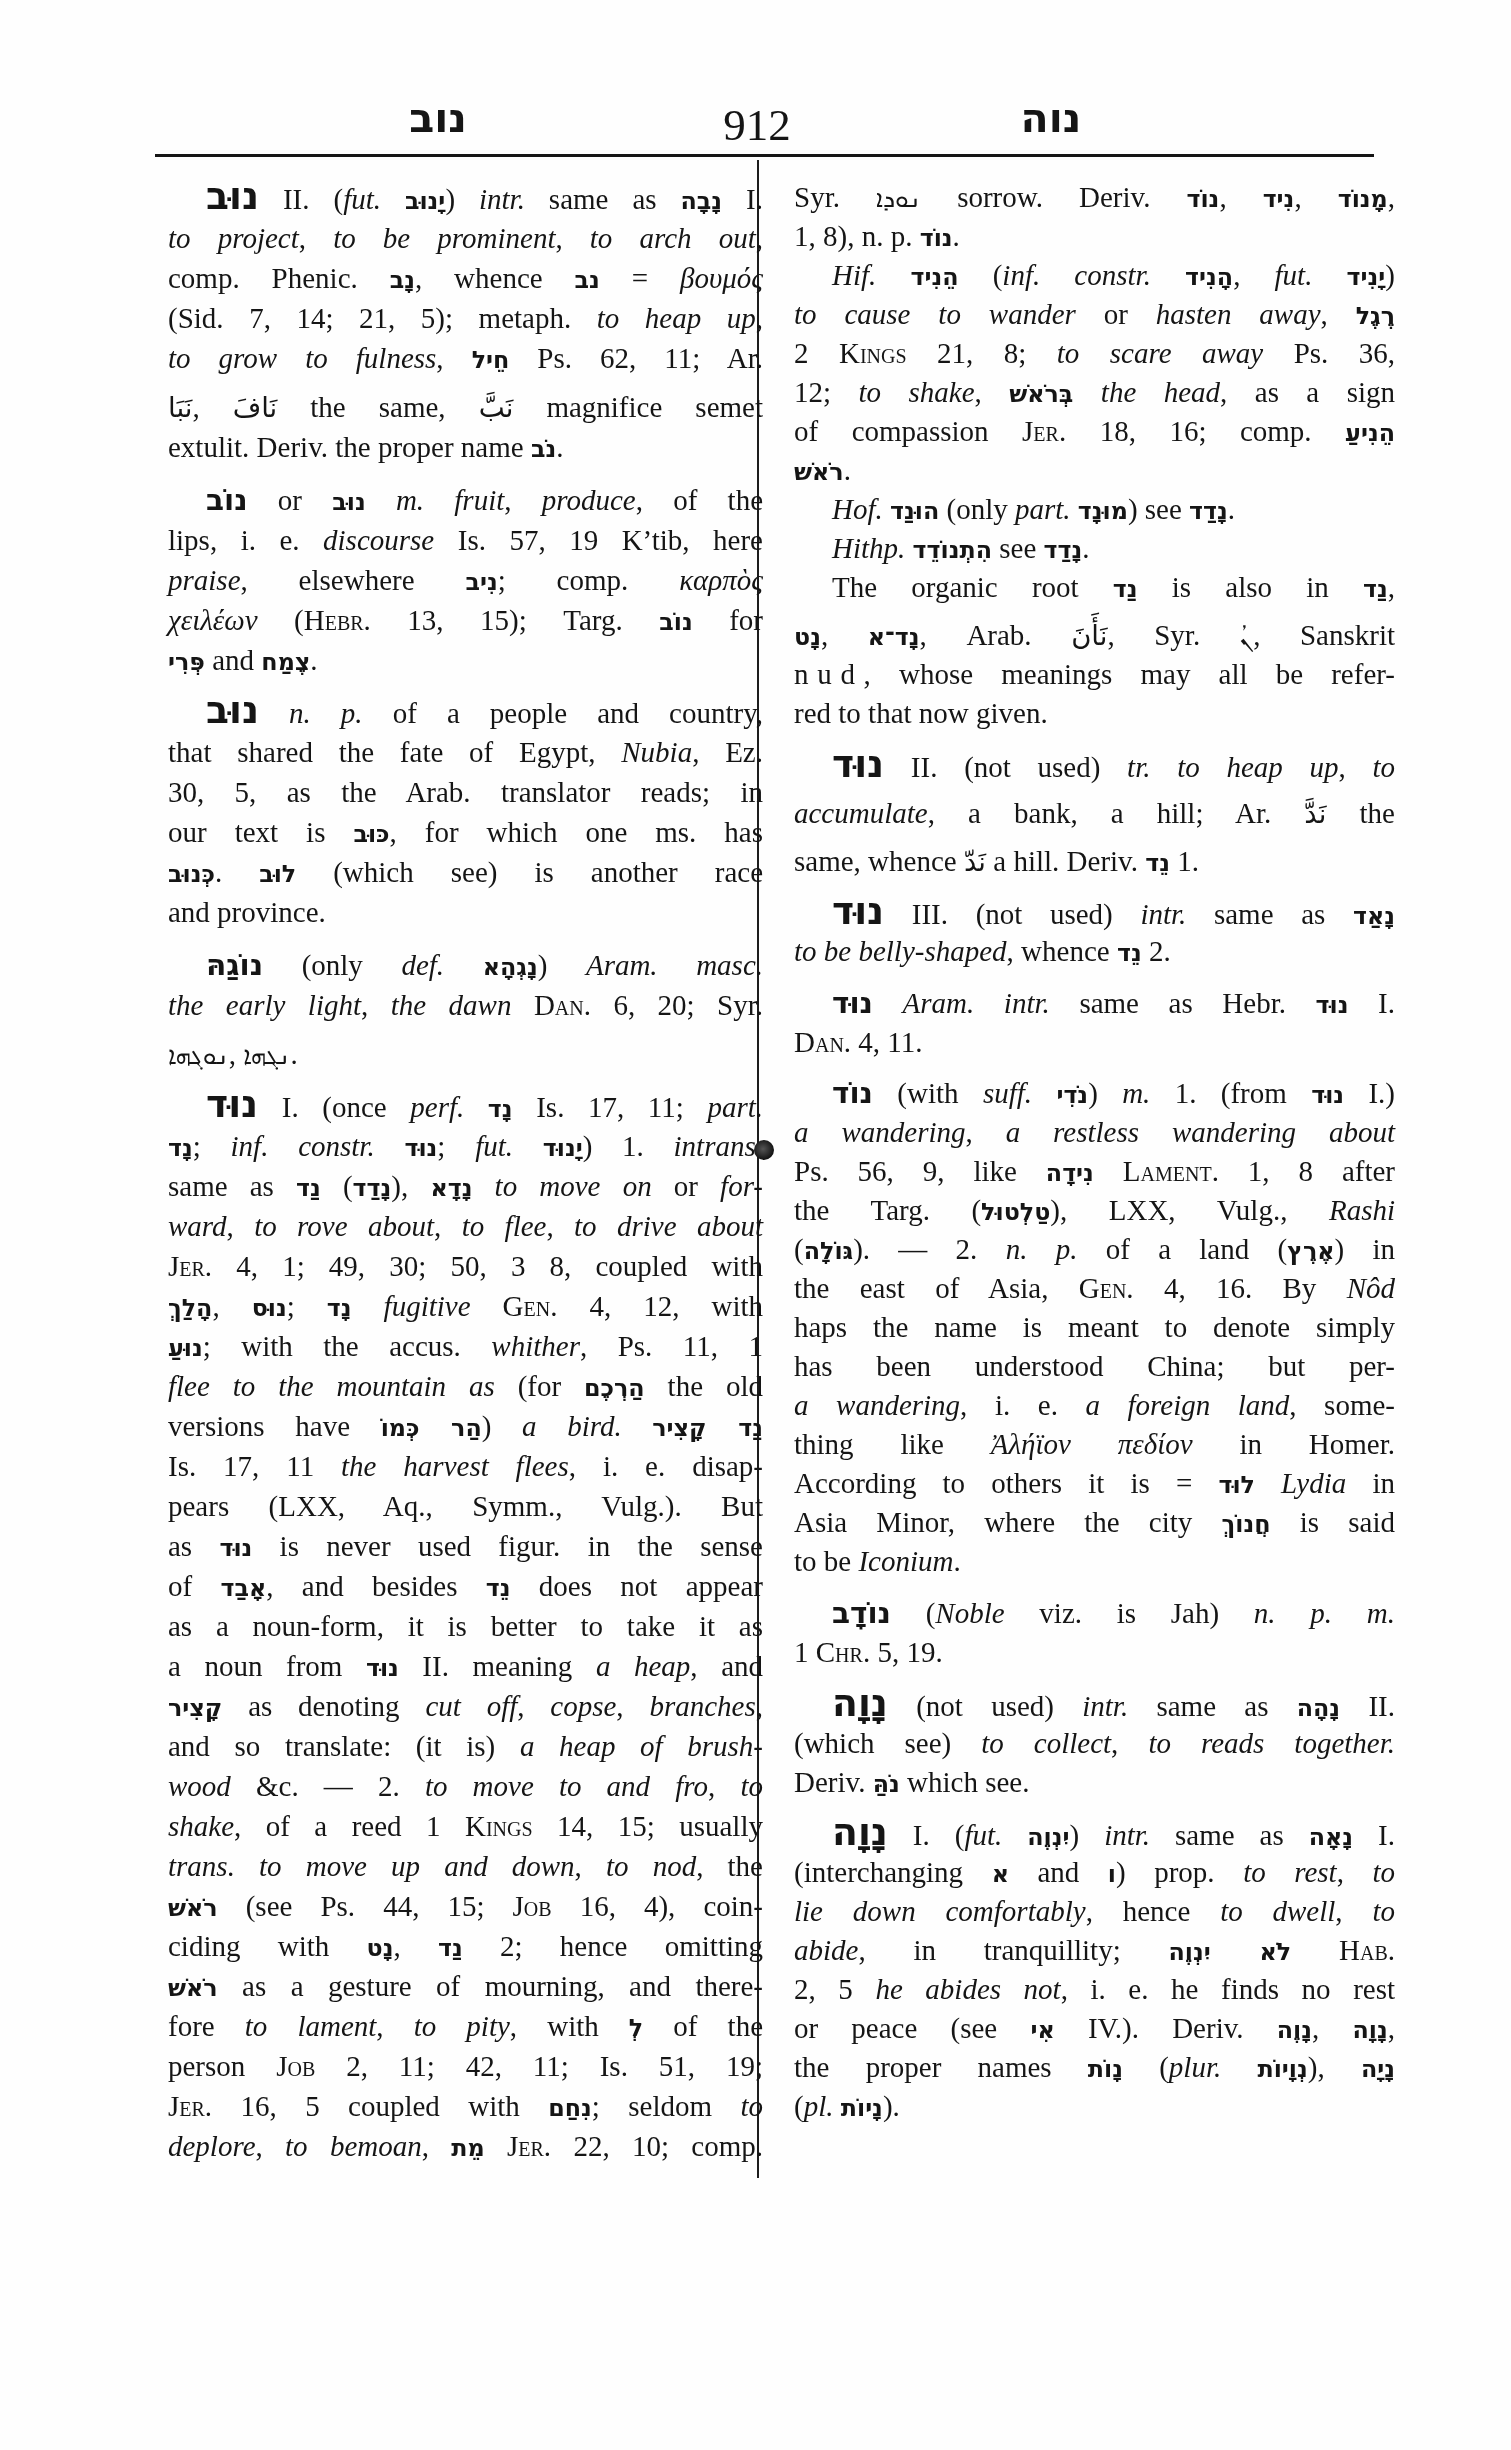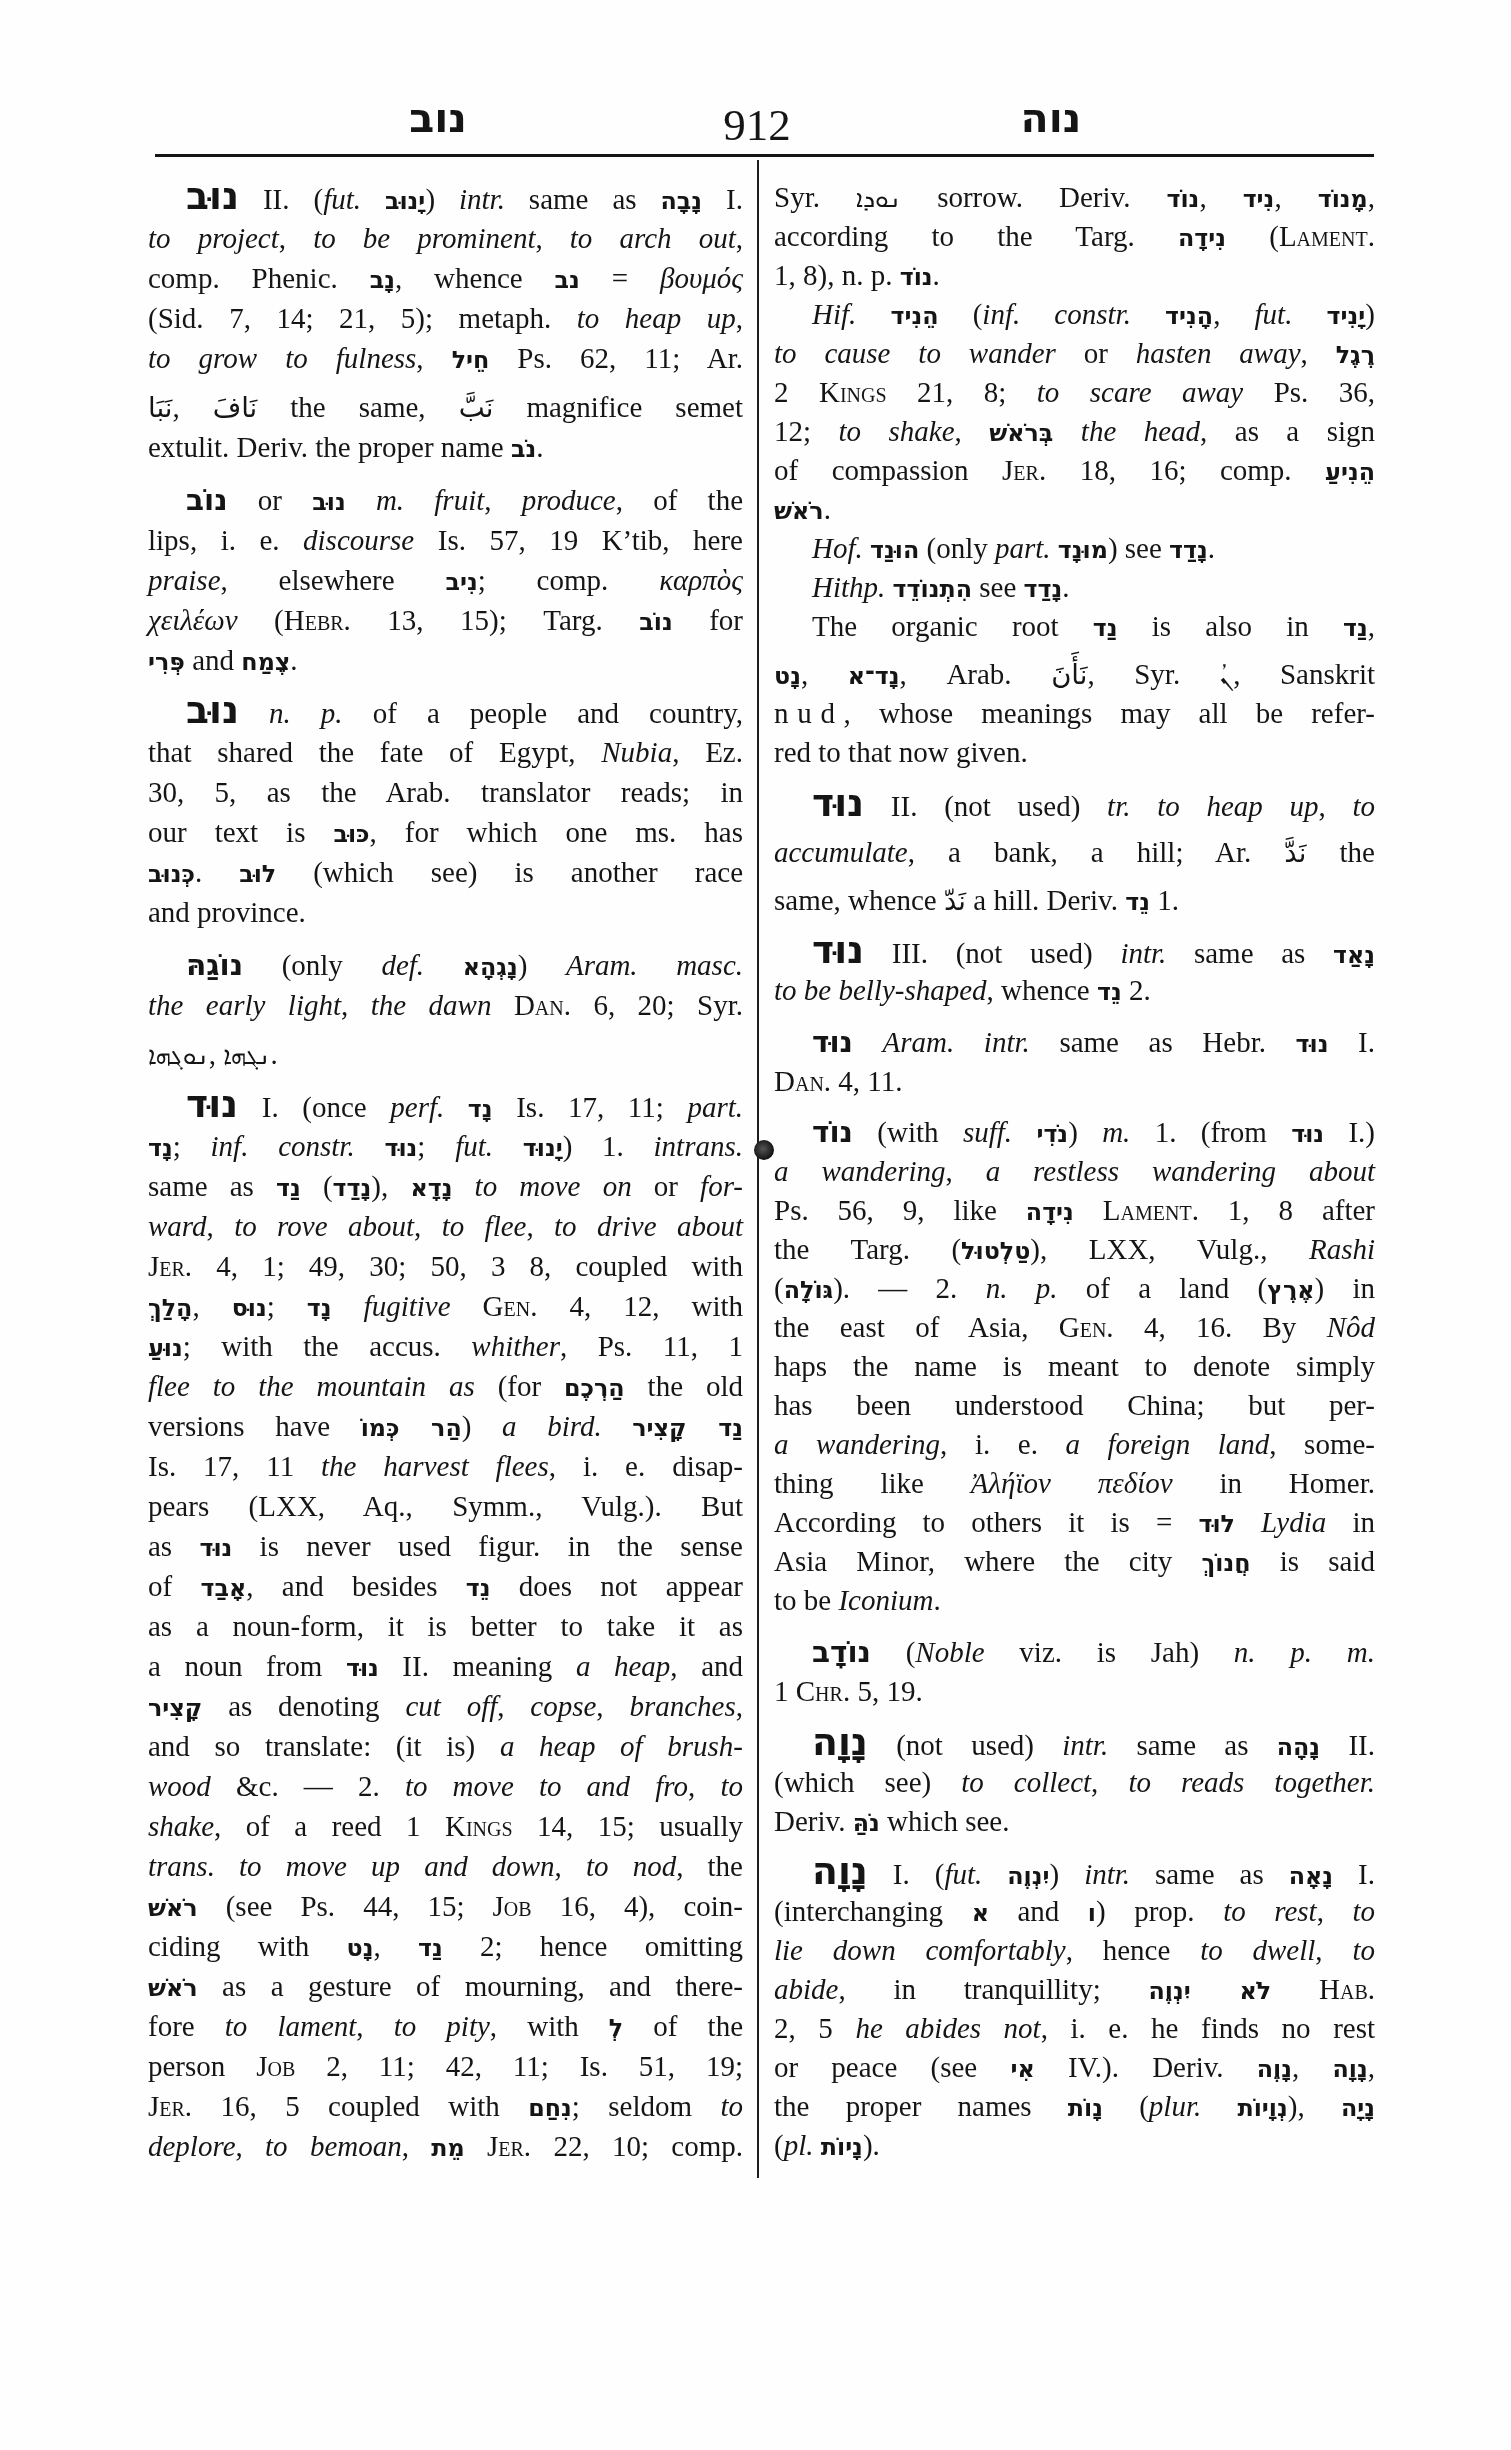--- a/index.html
+++ b/index.html
@@ -54,20 +54,21 @@
     left: 754px; top: 1140px;
     width: 20px; height: 20px;
     border-radius: 50%;
     background: radial-gradient(circle at 45% 45%, #555 0%, #2a2a2a 45%, #111 70%, rgba(0,0,0,0.6) 100%);
   }
 
   .col {
     position: absolute;
     top: 178px;
     font-size: 29px;
+    margin-left: 20px;
   }
   #col-left { left: 148px; width: 595px; --lh: 40px; }
   #col-right { left: 774px; width: 601px; --lh: 39px; }
 
   .para-entry:not(.first) { margin-top: 12.6px; }
 
   .ln {
     line-height: var(--lh);
     height: var(--lh);
     text-align: justify;
@@ -176,21 +177,20 @@
         <div class="ln ln-full"><span class="s-h">רֹאשׁ</span><span class="s-r"> as a gesture of mourning, and there-</span></div>
         <div class="ln ln-full"><span class="s-r">fore </span><span class="s-i">to lament</span><span class="s-r">, </span><span class="s-i">to pity</span><span class="s-r">, with </span><span class="s-h">לְ</span><span class="s-r"> of the</span></div>
         <div class="ln ln-full"><span class="s-r">person </span><span class="s-sc">Job</span><span class="s-r"> 2, 11; 42, 11; Is. 51, 19;</span></div>
         <div class="ln ln-full"><span class="s-sc">Jer.</span><span class="s-r"> 16, 5 coupled with </span><span class="s-h">נִחַם</span><span class="s-r">; seldom </span><span class="s-i">to</span></div>
         <div class="ln ln-full"><span class="s-i">deplore</span><span class="s-r">, </span><span class="s-i">to bemoan</span><span class="s-r">, </span><span class="s-h">מֵת</span><span class="s-r"> </span><span class="s-sc">Jer.</span><span class="s-r"> 22, 10; comp.</span></div>
       </div>
     </div>
   <div id="col-right" class="col">
       <div class="para para-continuation first">
         <div class="ln ln-full"><span class="s-r">Syr. </span><span class="s-sy">ܢܘܕܐ</span><span class="s-r"> sorrow.  Deriv. </span><span class="s-h">נוֹד</span><span class="s-r">, </span><span class="s-h">נִיד</span><span class="s-r">, </span><span class="s-h">מָנוֹד</span><span class="s-r">,</span></div>
-        <div class="ln ln-full"><span class="s-r">according to the Targ. </span><span class="s-h">נִידָה</span><span class="s-r"> (</span><span class="s-sc">Lament.</span></div>
         <div class="ln ln-last"><span class="s-r">1, 8), n. p. </span><span class="s-h">נוֹד</span><span class="s-r">.</span></div>
       </div>
       <div class="para para-sub">
         <div class="ln ln-full ln-indent"><span class="s-i">Hif.</span><span class="s-r"> </span><span class="s-h">הֵנִיד</span><span class="s-r"> (</span><span class="s-i">inf. constr.</span><span class="s-r"> </span><span class="s-h">הָנִיד</span><span class="s-r">, </span><span class="s-i">fut.</span><span class="s-r"> </span><span class="s-h">יָנִיד</span><span class="s-r">)</span></div>
         <div class="ln ln-full"><span class="s-i">to cause to wander</span><span class="s-r"> or </span><span class="s-i">hasten away</span><span class="s-r">, </span><span class="s-h">רֶגֶל</span></div>
         <div class="ln ln-full"><span class="s-r">2 </span><span class="s-sc">Kings</span><span class="s-r"> 21, 8; </span><span class="s-i">to scare away</span><span class="s-r"> Ps. 36,</span></div>
         <div class="ln ln-full"><span class="s-r">12; </span><span class="s-i">to shake</span><span class="s-r">, </span><span class="s-h">בְּרֹאשׁ</span><span class="s-r"> </span><span class="s-i">the head</span><span class="s-r">, as a sign</span></div>
         <div class="ln ln-full"><span class="s-r">of compassion </span><span class="s-sc">Jer.</span><span class="s-r"> 18, 16; comp. </span><span class="s-h">הֵנִיעַ</span></div>
         <div class="ln ln-last"><span class="s-h">רֹאשׁ</span><span class="s-r">.</span></div>
       </div>

